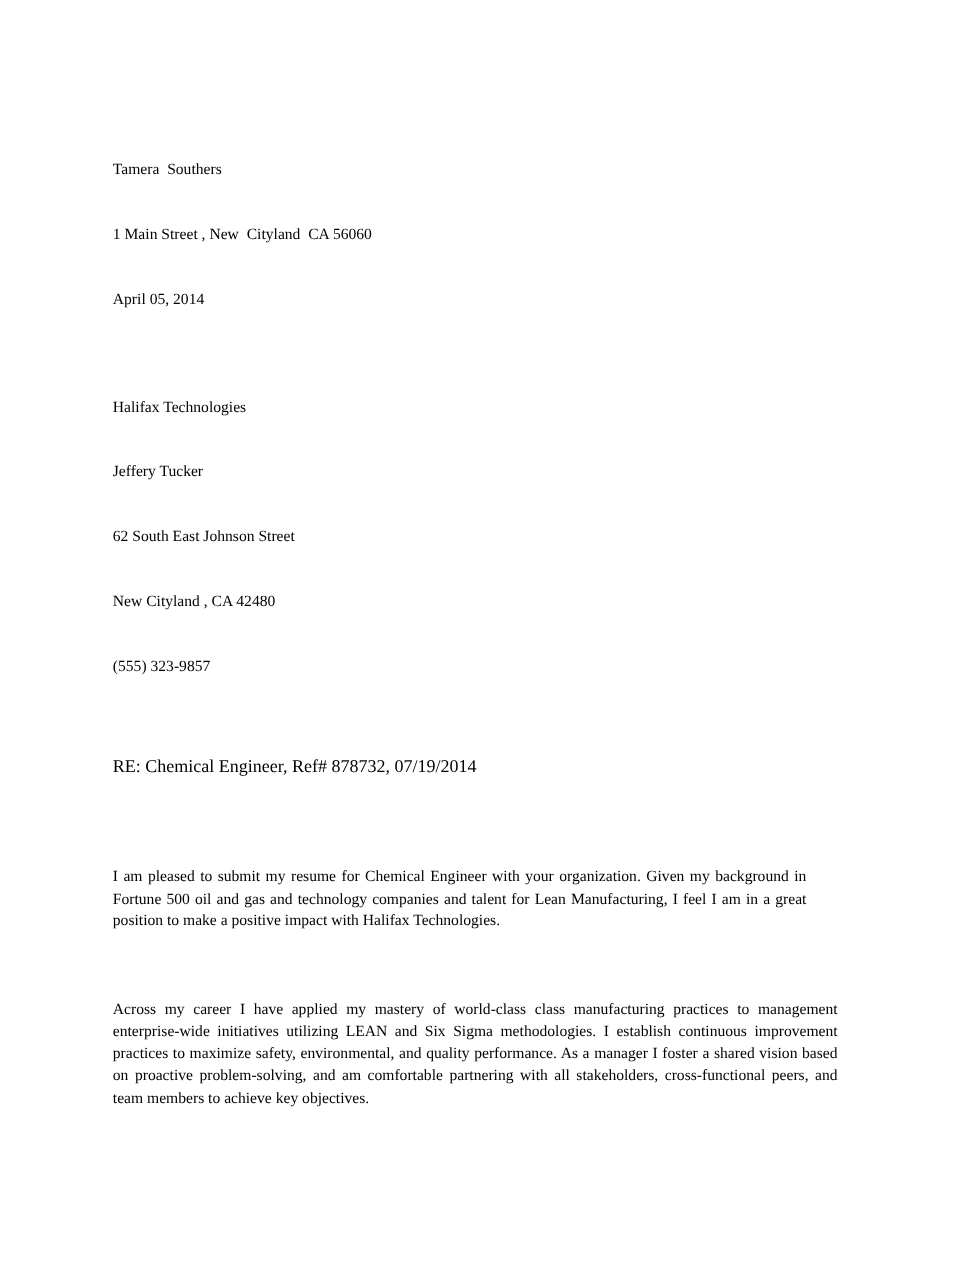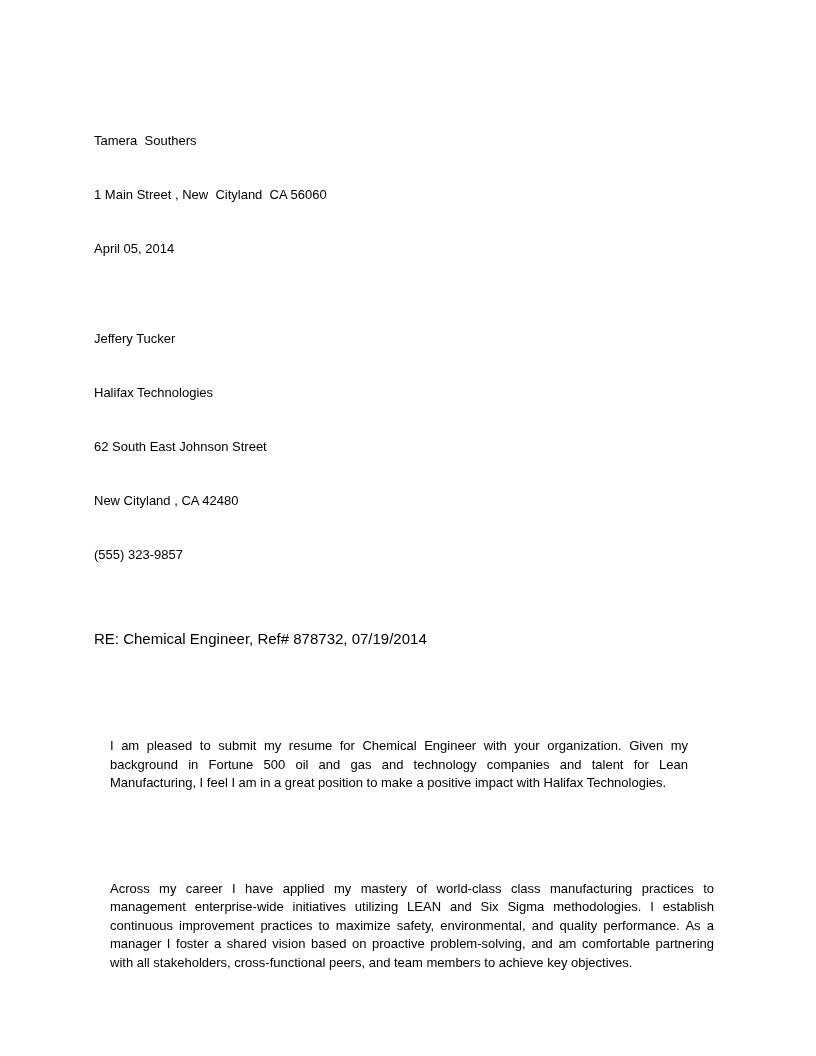--- a/index.html
+++ b/index.html
@@ -7,21 +7,21 @@
     margin: 0;
     padding: 0;
     background: #ffffff;
   }
   .page {
     position: relative;
     width: 816px;
     height: 1056px;
     background: #ffffff;
     overflow: hidden;
-    font-family: Liberation Sans, sans-serif;
+    font-family: Liberation Serif, serif;
     color: #000000;
     -webkit-font-smoothing: none;
   }
   .letter {
     position: absolute;
     left: 94px;
     top: 96px;
     width: 620px;
   }
   .block {
@@ -42,41 +42,41 @@
   .subject, .salutation, .interim, .sincerely, .signature {
     font-size: 15px;
     line-height: 18px;
     white-space: pre-wrap;
   }
   .para {
     font-size: 13px;
     line-height: 18.5px;
     text-align: justify;
     text-justify: inter-word;
-    margin: 16px;
+    margin: 0;
     hyphens: none;
   }
   .para.p1 { width: 578px; }
   .para.p2 { width: 604px; }
 </style>
 </head>
 <body>
 
 <div class="page">
   <div class="letter">
 
     <div class="block">
       <div class="addr-line">Tamera  Southers</div>
       <div class="addr-line">1 Main Street , New  Cityland  CA 56060</div>
       <div class="addr-line">April 05, 2014</div>
     </div>
 
     <div class="block">
+      <div class="addr-line">Halifax Technologies</div>
       <div class="addr-line">Jeffery Tucker</div>
-      <div class="addr-line">Halifax Technologies</div>
       <div class="addr-line">62 South East Johnson Street</div>
       <div class="addr-line">New Cityland , CA 42480</div>
       <div class="addr-line">(555) 323-9857</div>
     </div>
 
     <div class="gap-subject"></div>
 
     <div class="subject">RE: Chemical Engineer, Ref# 878732, 07/19/2014</div>
 
     <div class="gap-salute"></div>

